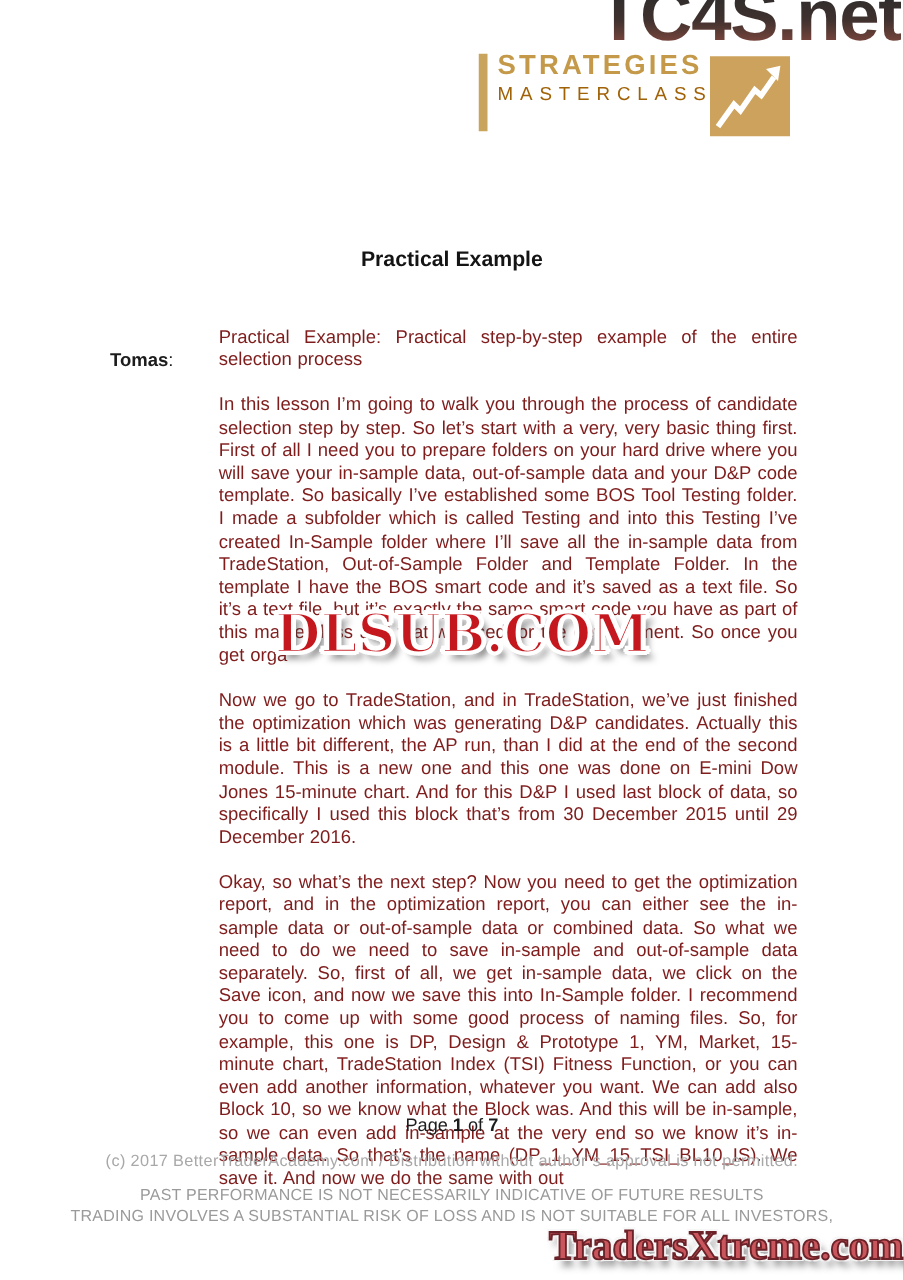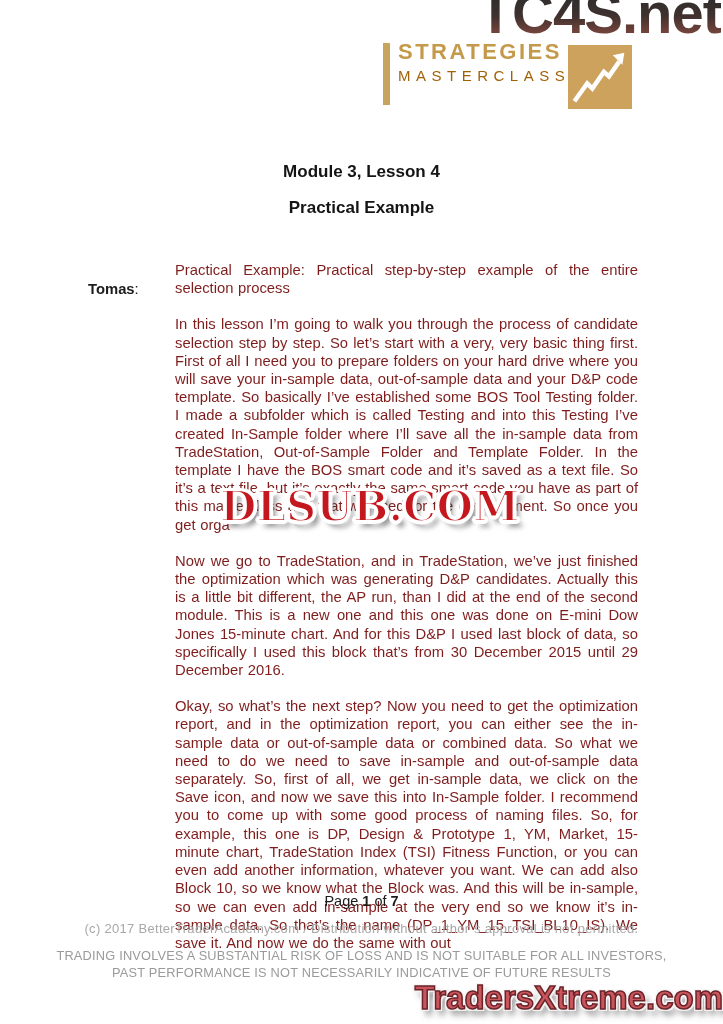--- a/index.html
+++ b/index.html
@@ -54,21 +54,21 @@
     transform:scaleY(1.02);
   }
   
   .pagenum { position:absolute; top:893px; left:0; width:723px; text-align:center; font-size:14.5px; color:#1c1c1c; }
   .pagenum b { font-weight:700; }
   .copyright { position:absolute; top:921px; left:0; width:723px; text-align:center; font-size:13px; color:#a8a8a8; letter-spacing:0.3px; }
   .disclaimer { position:absolute; top:948px; left:0; width:723px; text-align:center; font-size:12.8px; line-height:16.5px; color:#9a9a9a; letter-spacing:0.2px; }
   
   .txtreme {
     position:absolute; top:981px; right:0px; white-space:nowrap;
-    font-family:Liberation Sans, sans-serif; font-weight:800;
+    font-family:Liberation Serif, serif; font-weight:800;
     font-size:33px; line-height:1; color:#c9565c;
     -webkit-text-stroke:1.5px #6b2228;
     text-shadow:
       2px 2px 0 #f2f2f2, -2px -2px 0 #f7f7f7, 2px -2px 0 #f7f7f7, -2px 2px 0 #f2f2f2,
       4px 6px 6px rgba(90,90,90,0.8);
   }
 </style>
 </head>
 <body>
 
@@ -83,39 +83,38 @@
       <div class="logo-l3">MASTERCLASS</div>
     </div>
     <div class="logo-square">
       <svg viewBox="0 0 100 100" aria-hidden="true">
         <path d="M10 88 L30 60 L38 68 L56 42 L64 49 L80 26" stroke="#ffffff" stroke-width="7" fill="none"></path>
         <path d="M70 16 L88 12 L85 31 Z" fill="#ffffff"></path>
       </svg>
     </div>
   </div>
 
-  <div class="title title1">Module 3, Lesson 4</div>
   <div class="title title2">Practical Example</div>
 
   <div class="content">
     <div class="speaker-col"><span class="speaker-name">Tomas</span><span>:</span></div>
     <div class="para-col">
       <p>Practical Example: Practical step-by-step example of the entire selection process</p>
       <p>In this lesson I’m going to walk you through the process of candidate selection step by step. So let’s start with a very, very basic thing first. First of all I need you to prepare folders on your hard drive where you will save your in-sample data, out-of-sample data and your D&amp;P code template. So basically I’ve established some BOS Tool Testing folder. I made a subfolder which is called Testing and into this Testing I’ve created In-Sample folder where I’ll save all the in-sample data from TradeStation, Out-of-Sample Folder and Template Folder. In the template I have the BOS smart code and it’s saved as a text file. So it’s a text file, but it’s exactly the same smart code you have as part of this masterclass and that we used for the development. So once you get orga</p>
       <p>Now we go to TradeStation, and in TradeStation, we’ve just finished the optimization which was generating D&amp;P candidates. Actually this is a little bit different, the AP run, than I did at the end of the second module. This is a new one and this one was done on E-mini Dow Jones 15-minute chart. And for this D&amp;P I used last block of data, so specifically I used this block that’s from 30 December 2015 until 29 December 2016.</p>
       <p>Okay, so what’s the next step? Now you need to get the optimization report, and in the optimization report, you can either see the in-sample data or out-of-sample data or combined data. So what we need to do we need to save in-sample and out-of-sample data separately. So, first of all, we get in-sample data, we click on the Save icon, and now we save this into In-Sample folder. I recommend you to come up with some good process of naming files. So, for example, this one is DP, Design &amp; Prototype 1, YM, Market, 15-minute chart, TradeStation Index (TSI) Fitness Function, or you can even add another information, whatever you want. We can add also Block 10, so we know what the Block was. And this will be in-sample, so we can even add in-sample at the very end so we know it’s in-sample data. So that’s the name (DP_1_YM_15_TSI_BL10_IS). We save it. And now we do the same with out</p>
     </div>
   </div>
 
   <div class="dlsub">DLSUB.COM</div>
 
   <div class="pagenum"><span>Page </span><b>1</b><span> of </span><b>7</b></div>
 
   <div class="copyright">(c) 2017 BetterTraderAcademy.com / Distribution without author´s approval is not permitted.</div>
 
   <div class="disclaimer">
+    <div>PAST PERFORMANCE IS NOT NECESSARILY INDICATIVE OF FUTURE RESULTS</div>
     <div>TRADING INVOLVES A SUBSTANTIAL RISK OF LOSS AND IS NOT SUITABLE FOR ALL INVESTORS,</div>
-    <div>PAST PERFORMANCE IS NOT NECESSARILY INDICATIVE OF FUTURE RESULTS</div>
   </div>
 
   <div class="txtreme">TradersXtreme.com</div>
 
 </div>
 
 </body></html>

